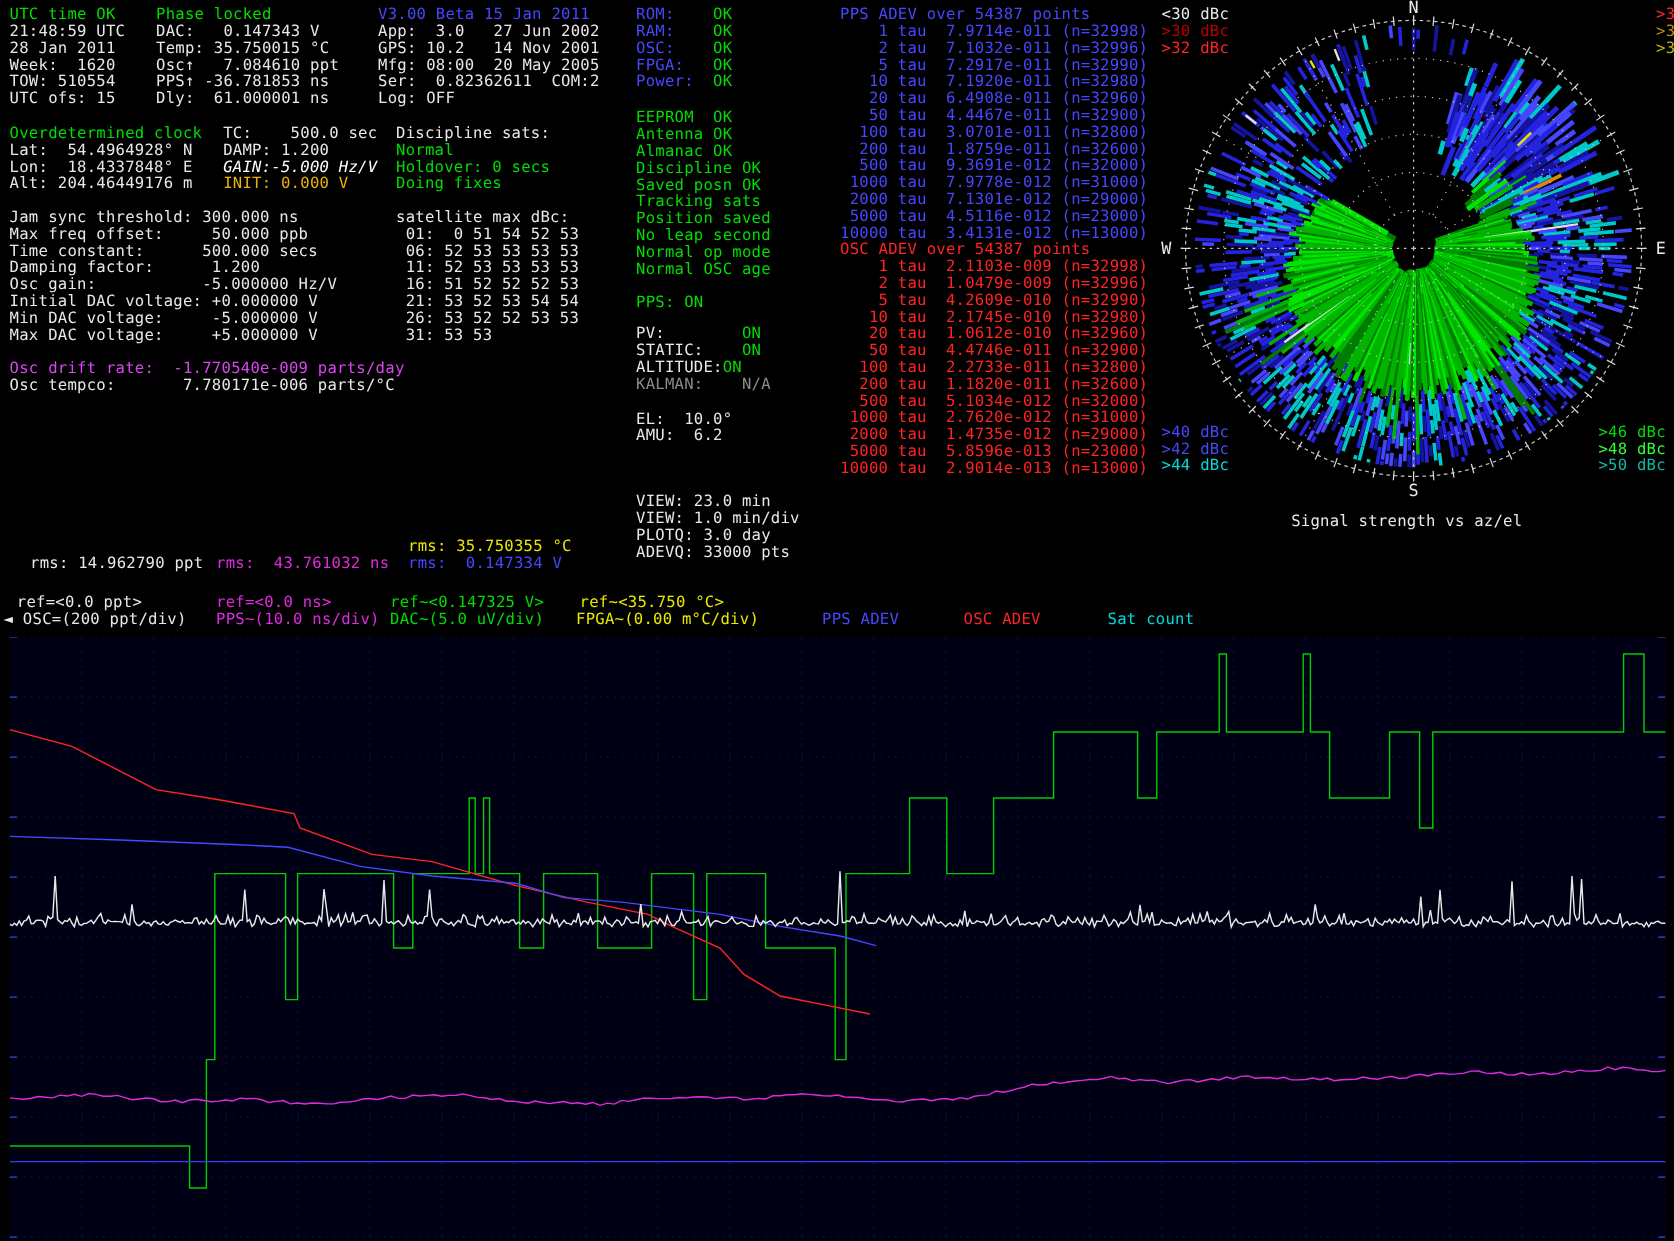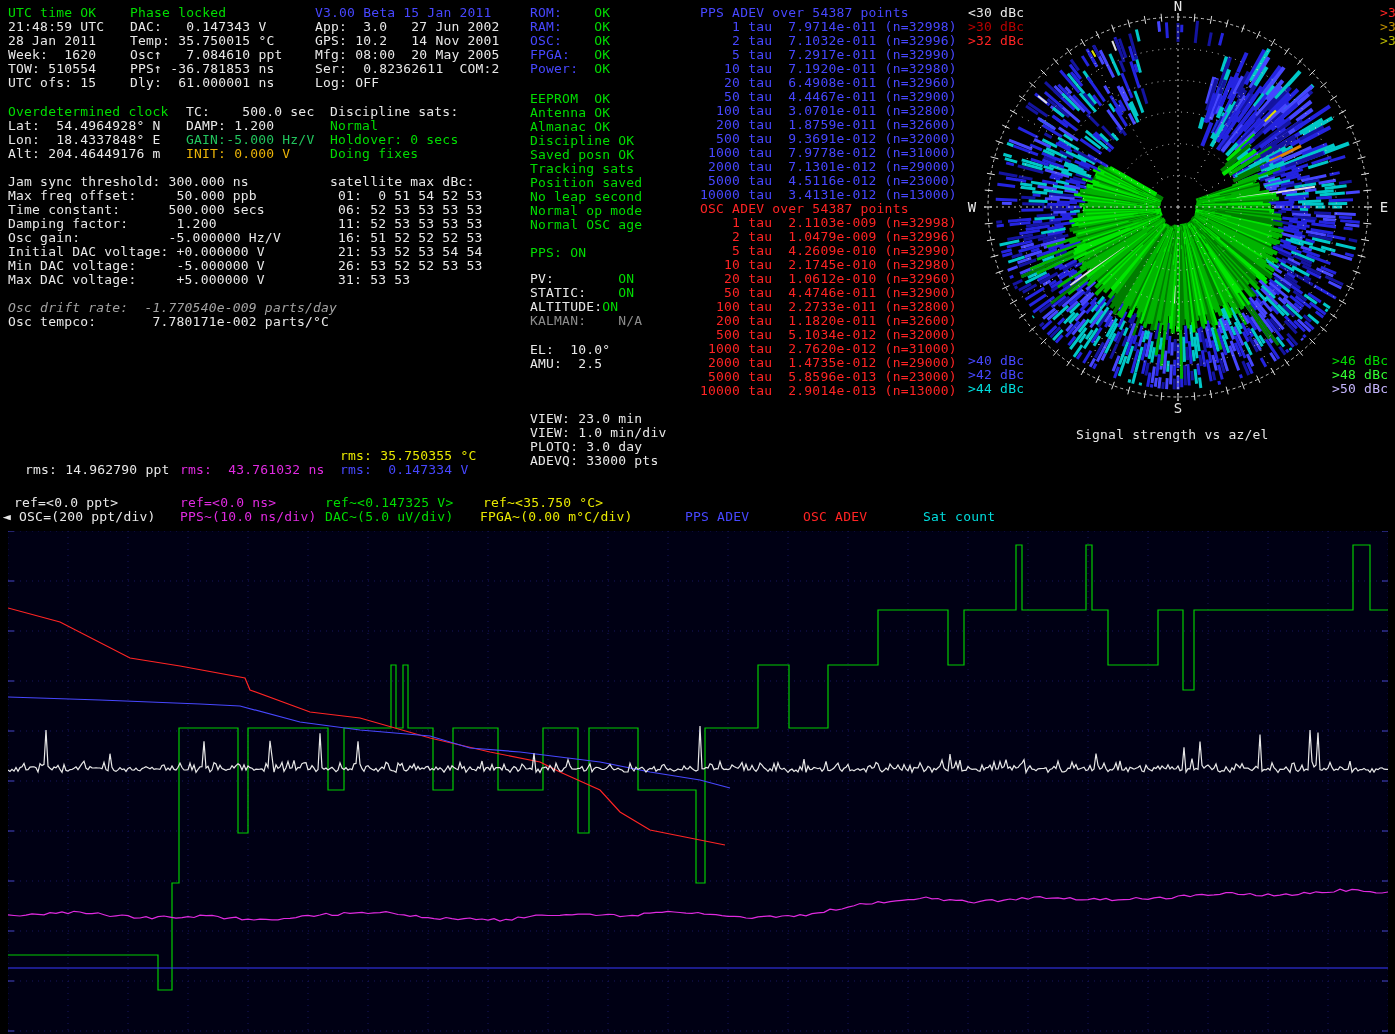--- a/index.html
+++ b/index.html
@@ -18,35 +18,35 @@
 <body>
 
 <div id="screen">
   <div id="textLayer">
       <div class="tb" style="left: 8px; top: 6px;"><div class="tl"><span style="color: rgb(0, 221, 0);">UTC time OK</span></div><div class="tl"><span style="color: rgb(232, 232, 232);">21:48:59 UTC</span></div><div class="tl"><span style="color: rgb(232, 232, 232);">28 Jan 2011</span></div><div class="tl"><span style="color: rgb(232, 232, 232);">Week:  1620</span></div><div class="tl"><span style="color: rgb(232, 232, 232);">TOW: 510554</span></div><div class="tl"><span style="color: rgb(232, 232, 232);">UTC ofs: 15</span></div></div>
       <div class="tb" style="left: 130px; top: 6px;"><div class="tl"><span style="color: rgb(0, 221, 0);">Phase locked</span></div><div class="tl"><span style="color: rgb(232, 232, 232);">DAC:   0.147343 V</span></div><div class="tl"><span style="color: rgb(232, 232, 232);">Temp: 35.750015 °C</span></div><div class="tl"><span style="color: rgb(232, 232, 232);">Osc↑   7.084610 ppt</span></div><div class="tl"><span style="color: rgb(232, 232, 232);">PPS↑ -36.781853 ns</span></div><div class="tl"><span style="color: rgb(232, 232, 232);">Dly:  61.000001 ns</span></div></div>
       <div class="tb" style="left: 315px; top: 6px;"><div class="tl"><span style="color: rgb(71, 71, 255);">V3.00 Beta 15 Jan 2011</span></div><div class="tl"><span style="color: rgb(232, 232, 232);">App:  3.0   27 Jun 2002</span></div><div class="tl"><span style="color: rgb(232, 232, 232);">GPS: 10.2   14 Nov 2001</span></div><div class="tl"><span style="color: rgb(232, 232, 232);">Mfg: 08:00  20 May 2005</span></div><div class="tl"><span style="color: rgb(232, 232, 232);">Ser:  0.82362611  COM:2</span></div><div class="tl"><span style="color: rgb(232, 232, 232);">Log: OFF</span></div></div>
       <div class="tb" style="left: 530px; top: 6px;"><div class="tl"><span style="color: rgb(71, 71, 255);">ROM:    </span><span style="color: rgb(0, 221, 0);">OK</span></div><div class="tl"><span style="color: rgb(71, 71, 255);">RAM:    </span><span style="color: rgb(0, 221, 0);">OK</span></div><div class="tl"><span style="color: rgb(71, 71, 255);">OSC:    </span><span style="color: rgb(0, 221, 0);">OK</span></div><div class="tl"><span style="color: rgb(71, 71, 255);">FPGA:   </span><span style="color: rgb(0, 221, 0);">OK</span></div><div class="tl"><span style="color: rgb(71, 71, 255);">Power:  </span><span style="color: rgb(0, 221, 0);">OK</span></div></div>
       <div class="tb" style="left: 530px; top: 92px;"><div class="tl"><span style="color: rgb(0, 221, 0);">EEPROM  OK</span></div><div class="tl"><span style="color: rgb(0, 221, 0);">Antenna OK</span></div><div class="tl"><span style="color: rgb(0, 221, 0);">Almanac OK</span></div><div class="tl"><span style="color: rgb(0, 221, 0);">Discipline OK</span></div><div class="tl"><span style="color: rgb(0, 221, 0);">Saved posn OK</span></div><div class="tl"><span style="color: rgb(0, 221, 0);">Tracking sats</span></div><div class="tl"><span style="color: rgb(0, 221, 0);">Position saved</span></div><div class="tl"><span style="color: rgb(0, 221, 0);">No leap second</span></div><div class="tl"><span style="color: rgb(0, 221, 0);">Normal op mode</span></div><div class="tl"><span style="color: rgb(0, 221, 0);">Normal OSC age</span></div></div>
       <div class="tb" style="left: 8px; top: 105px;"><div class="tl"><span style="color: rgb(0, 221, 0);">Overdetermined clock</span></div><div class="tl"><span style="color: rgb(232, 232, 232);">Lat:  54.4964928° N</span></div><div class="tl"><span style="color: rgb(232, 232, 232);">Lon:  18.4337848° E</span></div><div class="tl"><span style="color: rgb(232, 232, 232);">Alt: 204.46449176 m</span></div></div>
-      <div class="tb" style="left: 186px; top: 105px;"><div class="tl"><span style="color: rgb(232, 232, 232);">TC:    500.0 sec</span></div><div class="tl"><span style="color: rgb(232, 232, 232);">DAMP: 1.200</span></div><div class="tl"><span style="color: #22c55e;">GAIN:-5.000 Hz/V</span></div><div class="tl"><span style="color: #eab308;">INIT: 0.000 V</span></div></div>
+      <div class="tb" style="left: 186px; top: 105px;"><div class="tl"><span style="color: rgb(232, 232, 232);">TC:    500.0 sec</span></div><div class="tl"><span style="color: rgb(232, 232, 232);">DAMP: 1.200</span></div><div class="tl"><span style="color: #ffffff; font-style: italic;">GAIN:-5.000 Hz/V</span></div><div class="tl"><span style="color: #eab308;">INIT: 0.000 V</span></div></div>
       <div class="tb" style="left: 330px; top: 105px;"><div class="tl"><span style="color: rgb(232, 232, 232);">Discipline sats:</span></div><div class="tl"><span style="color: rgb(0, 221, 0);">Normal</span></div><div class="tl"><span style="color: rgb(0, 221, 0);">Holdover: 0 secs</span></div><div class="tl"><span style="color: rgb(0, 221, 0);">Doing fixes</span></div></div>
       <div class="tb" style="left: 8px; top: 175px;"><div class="tl"><span style="color: rgb(232, 232, 232);">Jam sync threshold: 300.000 ns</span></div><div class="tl"><span style="color: rgb(232, 232, 232);">Max freq offset:     50.000 ppb</span></div><div class="tl"><span style="color: rgb(232, 232, 232);">Time constant:      500.000 secs</span></div><div class="tl"><span style="color: rgb(232, 232, 232);">Damping factor:      1.200</span></div><div class="tl"><span style="color: rgb(232, 232, 232);">Osc gain:           -5.000000 Hz/V</span></div><div class="tl"><span style="color: rgb(232, 232, 232);">Initial DAC voltage: +0.000000 V</span></div><div class="tl"><span style="color: rgb(232, 232, 232);">Min DAC voltage:     -5.000000 V</span></div><div class="tl"><span style="color: rgb(232, 232, 232);">Max DAC voltage:     +5.000000 V</span></div></div>
-      <div class="tb" style="left: 8px; top: 301px;"><div class="tl"><span style="color: #a3a3a3; font-style: italic;">Osc drift rate:  -1.770540e-009 parts/day</span></div><div class="tl"><span style="color: rgb(232, 232, 232);">Osc tempco:       7.780171e-002 parts/°C</span></div></div>
+      <div class="tb" style="left: 8px; top: 301px;"><div class="tl"><span style="color: #d946ef;">Osc drift rate:  -1.770540e-009 parts/day</span></div><div class="tl"><span style="color: rgb(232, 232, 232);">Osc tempco:       7.780171e-006 parts/°C</span></div></div>
       <div class="tb" style="left: 330px; top: 175px;"><div class="tl"><span style="color: rgb(232, 232, 232);">satellite max dBc:</span></div><div class="tl"><span style="color: rgb(232, 232, 232);"> 01:  0 51 54 52 53</span></div><div class="tl"><span style="color: rgb(232, 232, 232);"> 06: 52 53 53 53 53</span></div><div class="tl"><span style="color: rgb(232, 232, 232);"> 11: 52 53 53 53 53</span></div><div class="tl"><span style="color: rgb(232, 232, 232);"> 16: 51 52 52 52 53</span></div><div class="tl"><span style="color: rgb(232, 232, 232);"> 21: 53 52 53 54 54</span></div><div class="tl"><span style="color: rgb(232, 232, 232);"> 26: 53 52 52 53 53</span></div><div class="tl"><span style="color: rgb(232, 232, 232);"> 31: 53 53</span></div></div>
       <div class="tb" style="left: 530px; top: 246px;"><div class="tl"><span style="color: rgb(0, 221, 0);">PPS: ON</span></div></div>
       <div class="tb" style="left: 530px; top: 272px;"><div class="tl"><span style="color: rgb(232, 232, 232);">PV:        </span><span style="color: rgb(0, 221, 0);">ON</span></div><div class="tl"><span style="color: rgb(232, 232, 232);">STATIC:    </span><span style="color: rgb(0, 221, 0);">ON</span></div><div class="tl"><span style="color: rgb(232, 232, 232);">ALTITUDE:</span><span style="color: rgb(0, 221, 0);">ON</span></div><div class="tl"><span style="color: rgb(140, 140, 140);">KALMAN:    N/A</span></div></div>
-      <div class="tb" style="left: 530px; top: 343px;"><div class="tl"><span style="color: rgb(232, 232, 232);">EL:  10.0°</span></div><div class="tl"><span style="color: rgb(232, 232, 232);">AMU:  2.5</span></div></div>
+      <div class="tb" style="left: 530px; top: 343px;"><div class="tl"><span style="color: rgb(232, 232, 232);">EL:  10.0°</span></div><div class="tl"><span style="color: rgb(232, 232, 232);">AMU:  6.2</span></div></div>
       <div class="tb" style="left: 530px; top: 412px;"><div class="tl"><span style="color: rgb(232, 232, 232);">VIEW: 23.0 min</span></div><div class="tl"><span style="color: rgb(232, 232, 232);">VIEW: 1.0 min/div</span></div><div class="tl"><span style="color: rgb(232, 232, 232);">PLOTQ: 3.0 day</span></div><div class="tl"><span style="color: rgb(232, 232, 232);">ADEVQ: 33000 pts</span></div></div>
       <div class="tb" style="left: 700px; top: 6px;"><div class="tl"><span style="color: rgb(71, 71, 255);">PPS ADEV over 54387 points</span></div><div class="tl"><span style="color: rgb(71, 71, 255);">    1 tau  7.9714e-011 (n=32998)</span></div><div class="tl"><span style="color: rgb(71, 71, 255);">    2 tau  7.1032e-011 (n=32996)</span></div><div class="tl"><span style="color: rgb(71, 71, 255);">    5 tau  7.2917e-011 (n=32990)</span></div><div class="tl"><span style="color: rgb(71, 71, 255);">   10 tau  7.1920e-011 (n=32980)</span></div><div class="tl"><span style="color: rgb(71, 71, 255);">   20 tau  6.4908e-011 (n=32960)</span></div><div class="tl"><span style="color: rgb(71, 71, 255);">   50 tau  4.4467e-011 (n=32900)</span></div><div class="tl"><span style="color: rgb(71, 71, 255);">  100 tau  3.0701e-011 (n=32800)</span></div><div class="tl"><span style="color: rgb(71, 71, 255);">  200 tau  1.8759e-011 (n=32600)</span></div><div class="tl"><span style="color: rgb(71, 71, 255);">  500 tau  9.3691e-012 (n=32000)</span></div><div class="tl"><span style="color: rgb(71, 71, 255);"> 1000 tau  7.9778e-012 (n=31000)</span></div><div class="tl"><span style="color: rgb(71, 71, 255);"> 2000 tau  7.1301e-012 (n=29000)</span></div><div class="tl"><span style="color: rgb(71, 71, 255);"> 5000 tau  4.5116e-012 (n=23000)</span></div><div class="tl"><span style="color: rgb(71, 71, 255);">10000 tau  3.4131e-012 (n=13000)</span></div></div>
       <div class="tb" style="left: 700px; top: 202px;"><div class="tl"><span style="color: rgb(255, 36, 36);">OSC ADEV over 54387 points</span></div><div class="tl"><span style="color: rgb(255, 36, 36);">    1 tau  2.1103e-009 (n=32998)</span></div><div class="tl"><span style="color: rgb(255, 36, 36);">    2 tau  1.0479e-009 (n=32996)</span></div><div class="tl"><span style="color: rgb(255, 36, 36);">    5 tau  4.2609e-010 (n=32990)</span></div><div class="tl"><span style="color: rgb(255, 36, 36);">   10 tau  2.1745e-010 (n=32980)</span></div><div class="tl"><span style="color: rgb(255, 36, 36);">   20 tau  1.0612e-010 (n=32960)</span></div><div class="tl"><span style="color: rgb(255, 36, 36);">   50 tau  4.4746e-011 (n=32900)</span></div><div class="tl"><span style="color: rgb(255, 36, 36);">  100 tau  2.2733e-011 (n=32800)</span></div><div class="tl"><span style="color: rgb(255, 36, 36);">  200 tau  1.1820e-011 (n=32600)</span></div><div class="tl"><span style="color: rgb(255, 36, 36);">  500 tau  5.1034e-012 (n=32000)</span></div><div class="tl"><span style="color: rgb(255, 36, 36);"> 1000 tau  2.7620e-012 (n=31000)</span></div><div class="tl"><span style="color: rgb(255, 36, 36);"> 2000 tau  1.4735e-012 (n=29000)</span></div><div class="tl"><span style="color: rgb(255, 36, 36);"> 5000 tau  5.8596e-013 (n=23000)</span></div><div class="tl"><span style="color: rgb(255, 36, 36);">10000 tau  2.9014e-013 (n=13000)</span></div></div>
       <div class="tb" style="left: 968px; top: 6px; text-align: center;"><div class="tl"><span style="color: rgb(232, 232, 232);">&lt;30 dBc</span></div><div class="tl"><span style="color: rgb(184, 0, 0);">&gt;30 dBc</span></div><div class="tl"><span style="color: rgb(255, 36, 36);">&gt;32 dBc</span></div></div>
       <div class="tb" style="left: 1332px; top: 6px; margin-left: 48px;"><div class="tl"><span style="color: rgb(255, 36, 36);">&gt;34 dBc</span></div><div class="tl"><span style="color: rgb(188, 140, 0);">&gt;36 dBc</span></div><div class="tl"><span style="color: rgb(184, 184, 0);">&gt;38 dBc</span></div></div>
       <div class="tb" style="left: 968px; top: 354px;"><div class="tl"><span style="color: rgb(71, 71, 255);">&gt;40 dBc</span></div><div class="tl"><span style="color: rgb(71, 71, 255);">&gt;42 dBc</span></div><div class="tl"><span style="color: rgb(0, 220, 220);">&gt;44 dBc</span></div></div>
-      <div class="tb" style="left: 1332px; top: 354px;"><div class="tl"><span style="color: rgb(0, 221, 0);">&gt;46 dBc</span></div><div class="tl"><span style="color: rgb(51, 255, 51);">&gt;48 dBc</span></div><div class="tl"><span style="color: #c4b5fd; margin-top: 12px;">&gt;50 dBc</span></div></div>
+      <div class="tb" style="left: 1332px; top: 354px;"><div class="tl"><span style="color: rgb(0, 221, 0);">&gt;46 dBc</span></div><div class="tl"><span style="color: rgb(51, 255, 51);">&gt;48 dBc</span></div><div class="tl"><span style="color: #14b8a6; margin-top: 12px;">&gt;50 dBc</span></div></div>
       <div class="tb" style="left: 340px; top: 449px;"><div class="tl"><span style="color: rgb(232, 232, 0);">rms: 35.750355 °C</span></div></div>
       <div class="tb" style="left: 25px; top: 463px;"><div class="tl"><span style="color: rgb(232, 232, 232);">rms: 14.962790 ppt</span></div></div>
       <div class="tb" style="left: 180px; top: 463px;"><div class="tl"><span style="color: rgb(224, 42, 224);">rms:  43.761032 ns</span></div></div>
       <div class="tb" style="left: 340px; top: 463px;"><div class="tl"><span style="color: rgb(71, 71, 255);">rms:  0.147334 V</span></div></div>
       <div class="tb" style="left: 14px; top: 496px;"><div class="tl"><span style="color: rgb(232, 232, 232);">ref=&lt;0.0 ppt&gt;</span></div></div>
       <div class="tb" style="left: 180px; top: 496px;"><div class="tl"><span style="color: rgb(224, 42, 224);">ref=&lt;0.0 ns&gt;</span></div></div>
       <div class="tb" style="left: 325px; top: 496px;"><div class="tl"><span style="color: rgb(0, 221, 0);">ref~&lt;0.147325 V&gt;</span></div></div>
       <div class="tb" style="left: 483px; top: 496px;"><div class="tl"><span style="color: rgb(232, 232, 0);">ref~&lt;35.750 °C&gt;</span></div></div>
       <div class="tb" style="left: 3px; top: 510px;"><div class="tl"><span style="color: rgb(232, 232, 232);">◄ OSC=(200 ppt/div)</span></div></div>
       <div class="tb" style="left: 180px; top: 510px;"><div class="tl"><span style="color: rgb(224, 42, 224);">PPS~(10.0 ns/div)</span></div></div>

